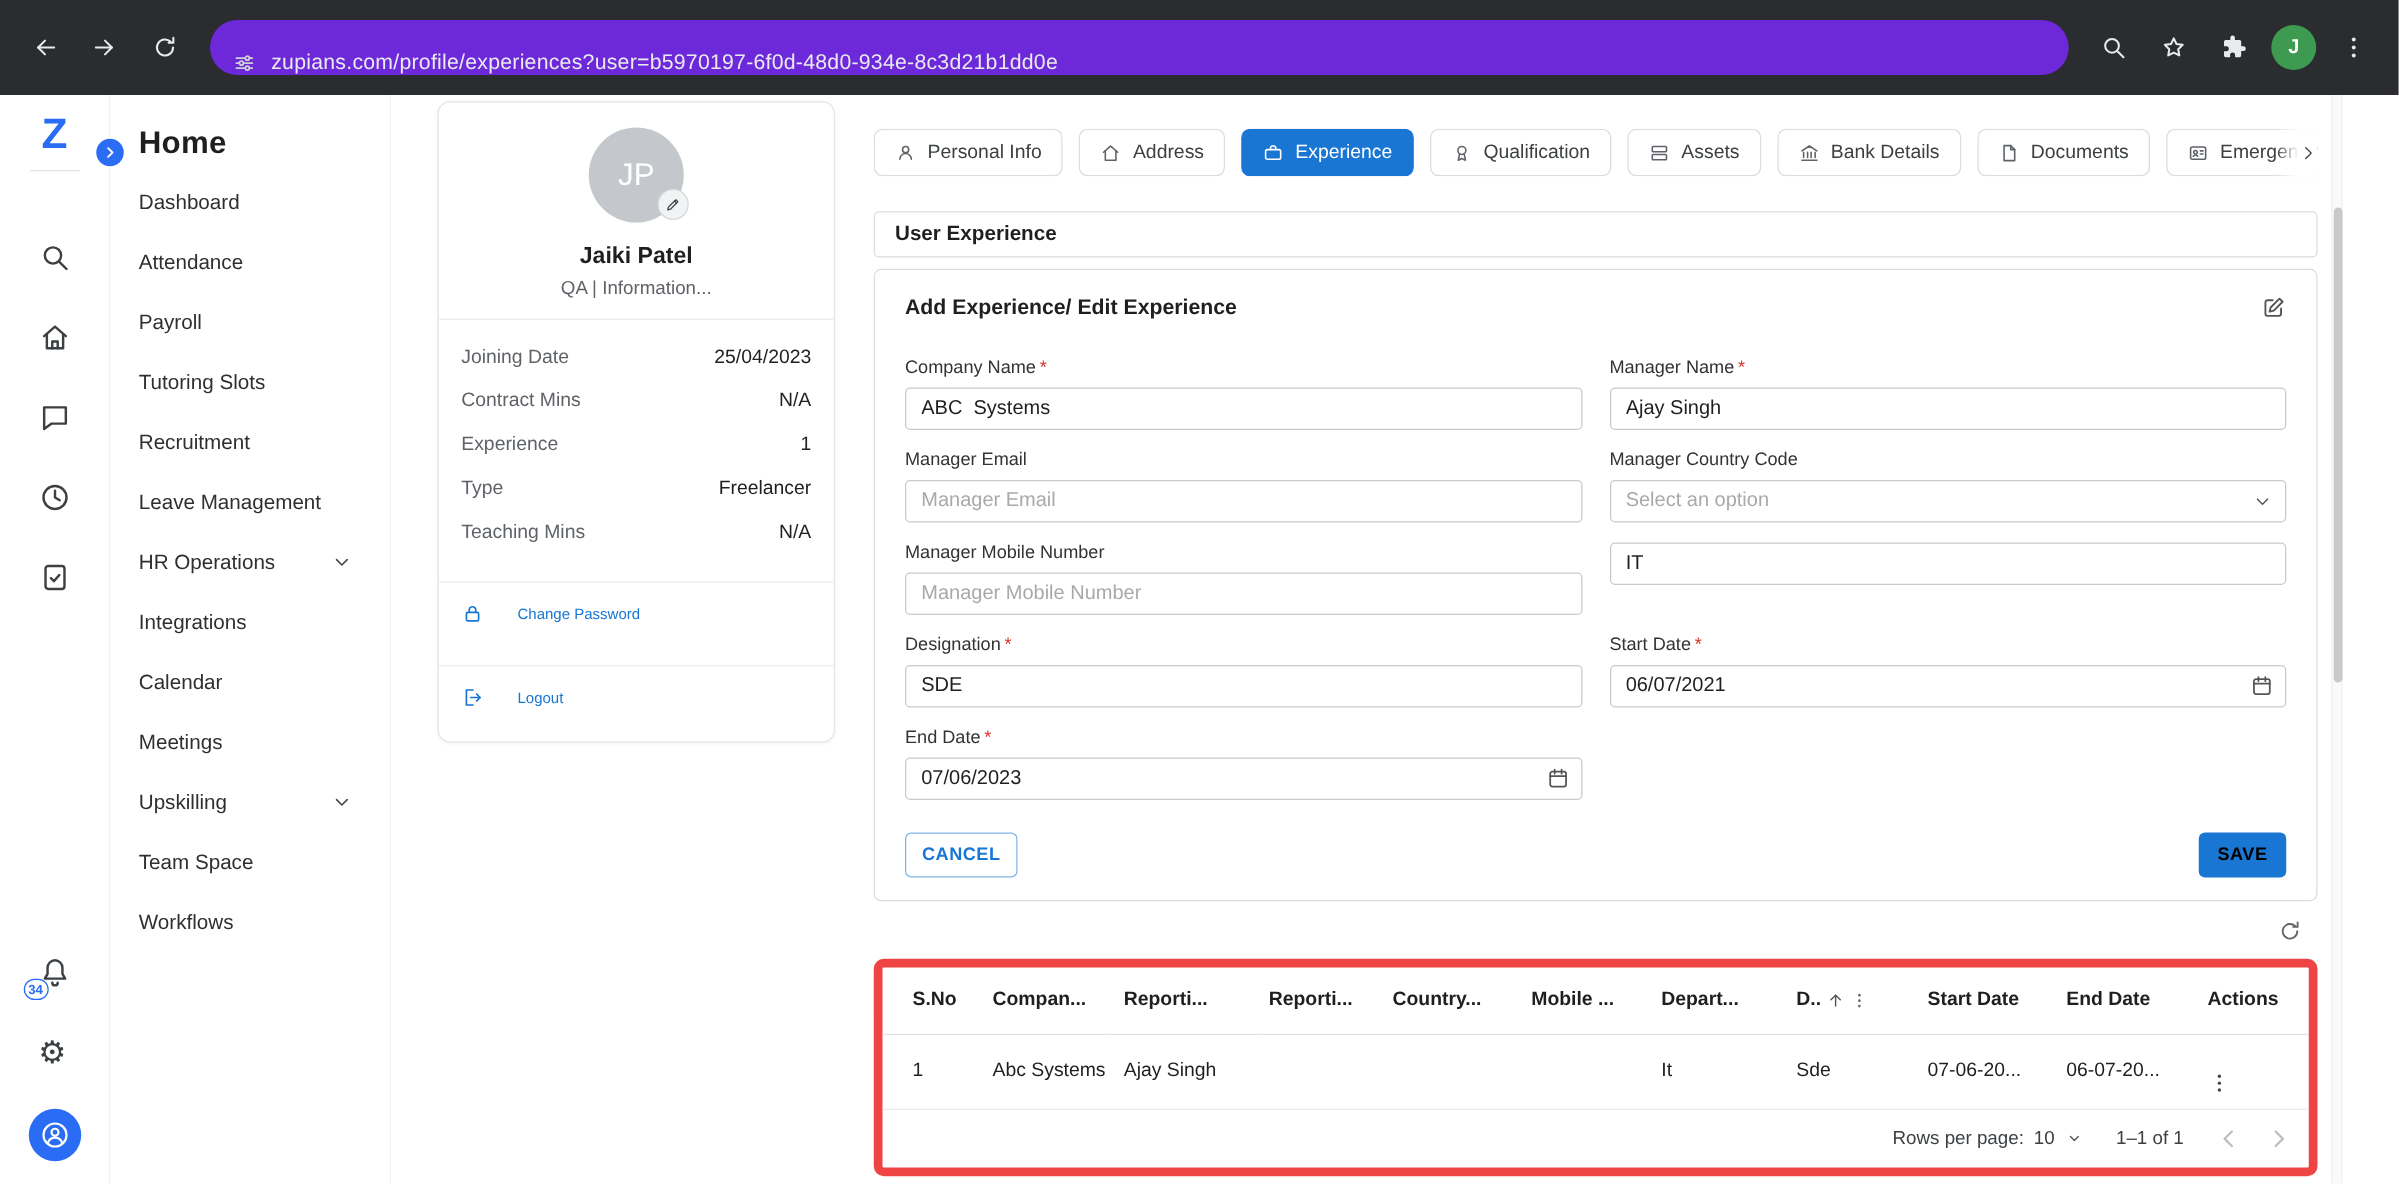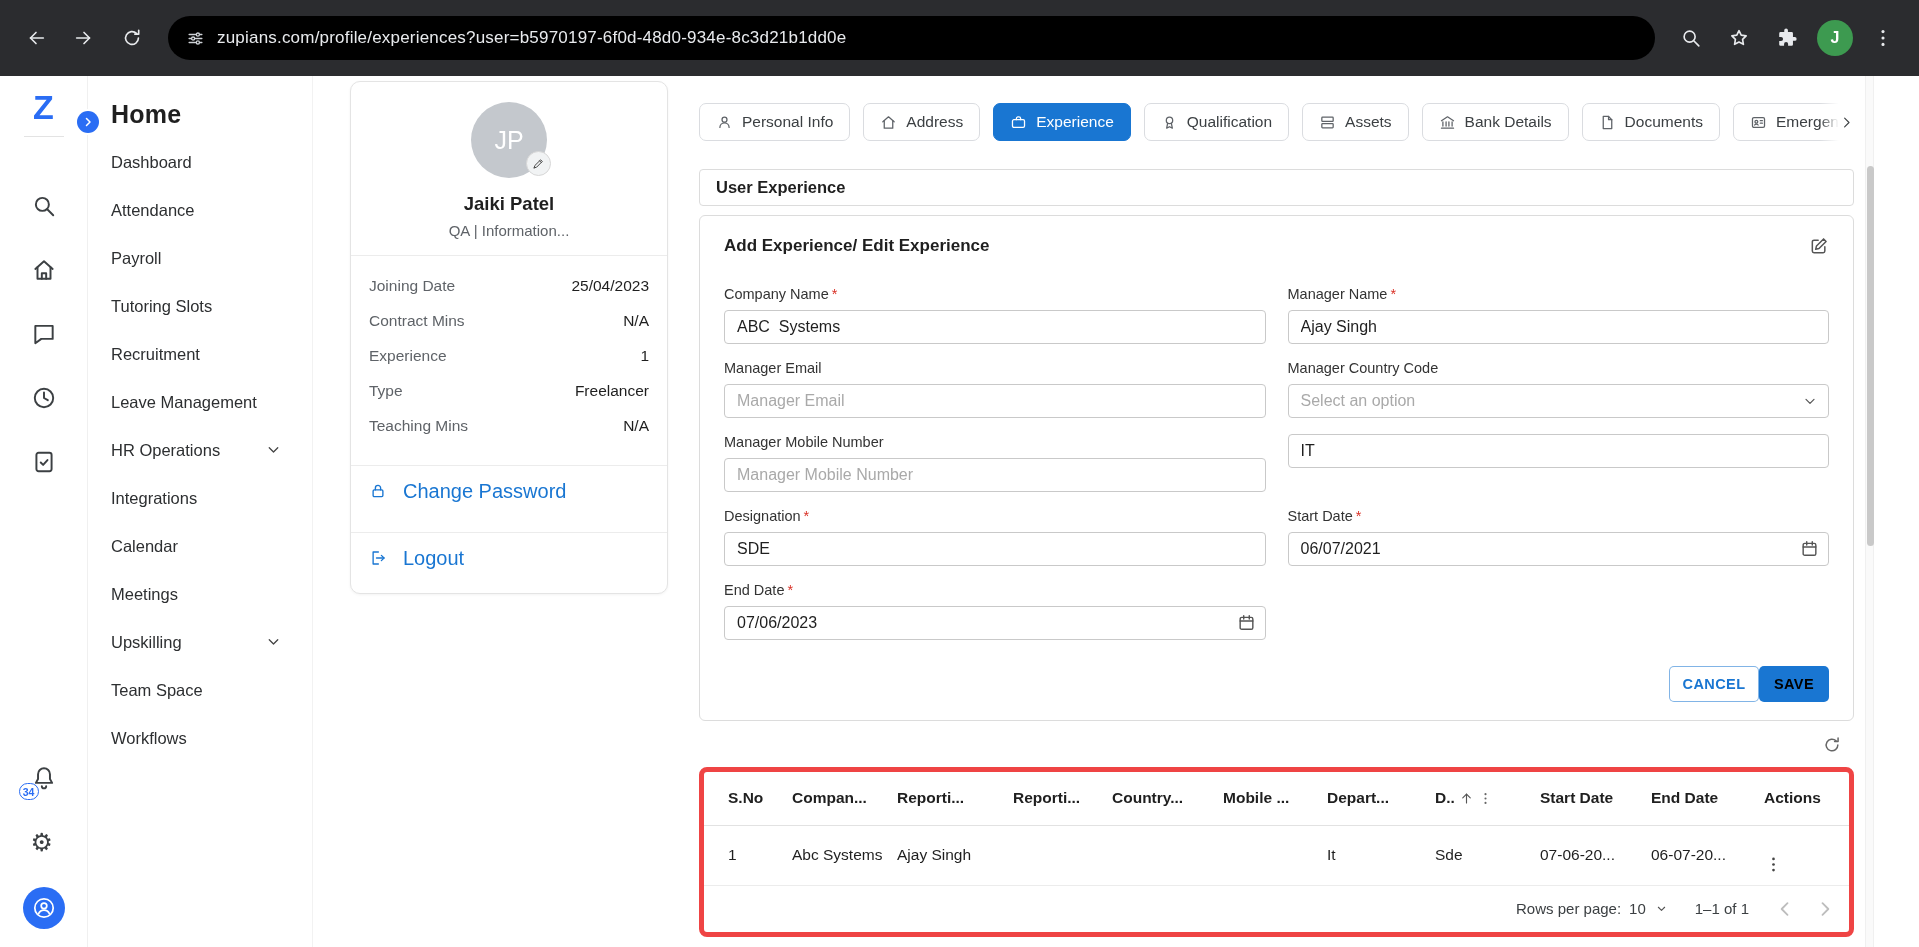--- a/index.html
+++ b/index.html
@@ -8,21 +8,21 @@
   svg{display:block}
   .ic{fill:none;stroke:currentColor;stroke-width:1.8;stroke-linecap:round;stroke-linejoin:round}
   .ic-fill{fill:currentColor;stroke:none}
 
   .screen{width:1919px;height:947px;display:flex;flex-direction:column}
 
   
   .chrome{height:76px;background:var(--chrome-bg,#2b2c2f);display:flex;align-items:center;padding:0 14px;gap:4px;flex:0 0 auto}
   .chrome-btn{width:44px;height:44px;border-radius:50%;display:flex;align-items:center;justify-content:center;color:#e8eaed;cursor:pointer;flex:0 0 auto}
   .chrome-btn svg{width:22px;height:22px}
-  .omnibox{flex:1;height:44px;background:#000000;border-radius:22px;display:flex;align-items:center;padding:0 18px;gap:12px;margin:0 10px;min-width:0;cursor:text}
+  .omnibox{flex:1;height:44px;background:#6d28d9;border-radius:22px;display:flex;align-items:flex-end;padding:0 18px;gap:12px;margin:0 10px;min-width:0;cursor:text}
   .omnibox .tune{color:#cdd1d6;flex:0 0 auto}
   .omnibox .tune svg{width:19px;height:19px}
   .url{color:#e8eaed;font-size:17px;letter-spacing:.2px;white-space:nowrap;overflow:hidden}
   .avatar-chip{width:36px;height:36px;border-radius:50%;background:var(--avatar-green,#3d9a50);color:#fff;font-size:16px;font-weight:600;display:flex;align-items:center;justify-content:center;cursor:pointer;margin:0 4px;flex:0 0 auto}
 
   
   .app{flex:1;display:flex;position:relative;background:#fff;min-height:0}
 
   .rail{width:88px;flex:0 0 auto;border-right:1px solid #f0f0f0;display:flex;flex-direction:column;align-items:center;padding:14px 0 18px}
   .rail-logo{color:var(--logo-blue,#2a6df4);font-size:34px;font-weight:700;line-height:1;cursor:default}
@@ -54,21 +54,21 @@
   .avatar-big{width:76px;height:76px;border-radius:50%;background:#c4c8cd;color:#fff;font-size:25px;font-weight:500;display:flex;align-items:center;justify-content:center}
   .avatar-edit{position:absolute;right:-4px;bottom:2px;width:25px;height:25px;border-radius:50%;background:#f1f3f4;border:1px solid #d7d7d7;color:#444;display:flex;align-items:center;justify-content:center;cursor:pointer}
   .avatar-edit svg{width:13px;height:13px}
   .profile-name{margin-top:15px;text-align:center;font-size:18.5px;font-weight:600;color:#1f1f1f}
   .profile-sub{margin-top:7px;text-align:center;font-size:15px;color:#5f6368}
   .card-divider{height:1px;background:#ececec;margin:16px -18px 0}
   .detail-list{padding:12px 0 6px}
   .detail-row{height:35px;display:flex;align-items:center;justify-content:space-between}
   .detail-label{font-size:15.5px;color:#5f6368}
   .detail-value{font-size:15.5px;color:#1f1f1f;font-weight:500}
-  .card-link{height:50px;display:flex;align-items:center;gap:16px;color:var(--accent,#1976d2);font-size:20px;cursor:pointer}
+  .card-link{height:50px;display:flex;align-items:center;gap:27px;color:var(--accent,#1976d2);font-size:12px;cursor:pointer}
   .card-link svg{width:18px;height:18px}
 
   .main-col{position:absolute;left:386px;top:27px;width:1155px}
 
   .tabs{position:relative;height:38px;display:flex;gap:13px;overflow:hidden}
   .tab{flex:0 0 auto;height:38px;display:flex;align-items:center;gap:9px;padding:0 16px;border:1px solid #dadce0;border-radius:7px;background:#fff;color:#3c4043;font-size:15.5px;cursor:pointer;white-space:nowrap}
   .tab svg{width:17px;height:17px;color:#5f6368}
   .tab.active{background:var(--accent,#1976d2);border-color:var(--accent,#1976d2);color:#fff}
   .tab.active svg{color:#fff}
   .tab.clipped{padding-right:54px}
@@ -90,30 +90,30 @@
   .f-input::placeholder{color:#a9a9a9}
   .input-wrap{position:relative}
   .input-wrap .f-input{padding-right:38px}
   .wrap-icon{position:absolute;right:10px;top:7px;color:#555;cursor:pointer}
   .wrap-icon svg{width:19px;height:19px}
   .select-box{height:34px;border:1px solid #c9c9c9;border-radius:4px;padding:0 10px 0 12px;display:flex;align-items:center;justify-content:space-between;background:#fff;cursor:pointer}
   .select-placeholder{font-size:16px;color:#a9a9a9}
   .select-caret{color:#555}
   .select-caret svg{width:16px;height:16px}
 
-  .panel-actions{margin-top:26px;display:flex;justify-content:flex-end;}
+  .panel-actions{margin-top:26px;display:flex;justify-content:space-between;gap:12px}
   .btn{height:36px;border-radius:5px;font-size:14.5px;font-weight:600;letter-spacing:.4px;display:flex;align-items:center;justify-content:center;cursor:pointer;font-family:"Liberation Sans",sans-serif}
   .btn-cancel{width:90px;border:1px solid rgba(25,118,210,.55);color:var(--accent,#1976d2);background:#fff}
   .btn-save{width:70px;background:var(--accent,#1976d2);color:#000000;border:none}
 
   .refresh-row{margin-top:10px;height:28px;display:flex;justify-content:flex-end;align-items:center;padding-right:12px}
   .refresh-btn{color:#666;cursor:pointer}
   .refresh-btn svg{width:20px;height:20px}
 
-  .grid-box{margin-top:8px;border:5px solid #ef4444;border-radius:8px;overflow:hidden;background:#fff}
+  .grid-box{margin-top:8px;border:7px solid #ef4444;border-radius:8px;overflow:hidden;background:#fff}
   table{width:100%;border-collapse:collapse;table-layout:fixed}
   th{height:53px;text-align:left;font-size:15.5px;font-weight:600;color:#1f1f1f;padding:0 10px;border-bottom:1px solid #e2e2e2;white-space:nowrap;overflow:hidden;cursor:pointer}
   td{height:60px;font-size:15.5px;color:#1f1f1f;padding:0 10px;border-bottom:1px solid #ececec;white-space:nowrap;overflow:hidden}
   th.first,td.first{padding-left:24px}
   .th-flex{display:flex;align-items:center;gap:4px}
   .sort-arrow{color:#555}
   .sort-arrow svg{width:15px;height:15px}
   .col-kebab{color:#666;cursor:pointer}
   .col-kebab svg{width:15px;height:15px}
   .row-kebab{color:#444;cursor:pointer;padding-left:8px}

